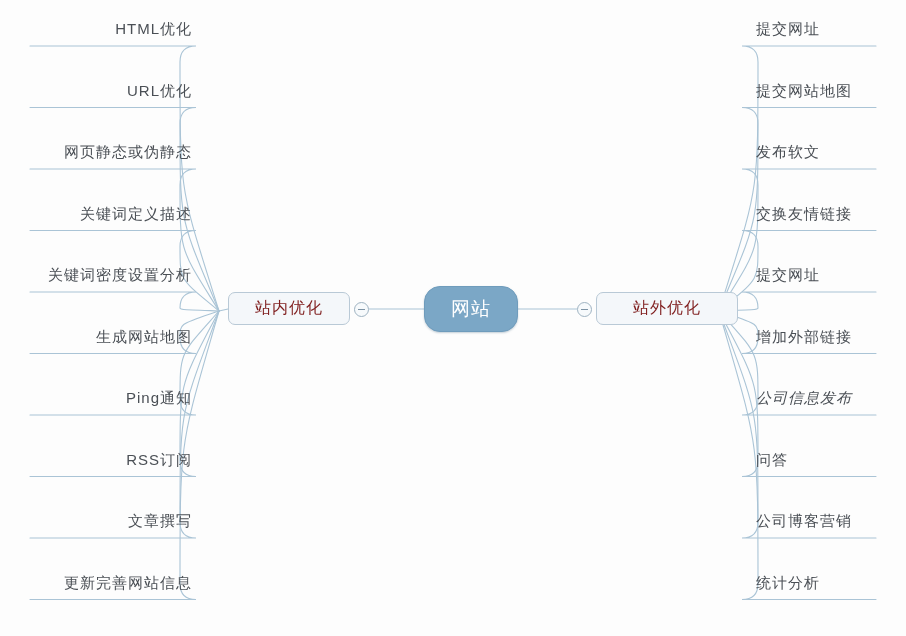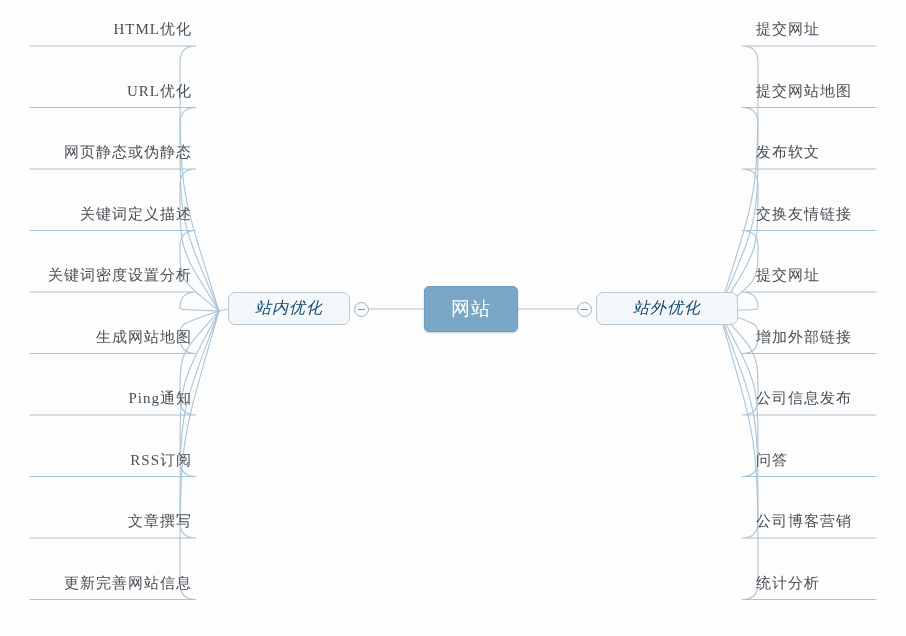--- a/index.html
+++ b/index.html
@@ -24,43 +24,42 @@
     pointer-events: none;
   }
 
   
   .root-node {
     position: absolute;
     box-sizing: border-box;
     display: flex;
     align-items: center;
     justify-content: center;
-    border-radius: 5px;
+    border-radius: 16px;
     background: #7ba7c6;
     border: 1px solid #6f9cbc;
     color: #ffffff;
     font-size: 19px;
     letter-spacing: 1px;
     box-shadow: 0 1px 2px rgba(90,120,145,0.35);
   }
 
   
   .branch-node {
     position: absolute;
     box-sizing: border-box;
     display: flex;
     align-items: center;
     justify-content: center;
     border-radius: 7px;
     background: #f4f7fa;
     border: 1px solid #b9c9d6;
-    color: #0c4a6e;
+    color: #7f1d1d;
     font-size: 16px;
     letter-spacing: 1px;
-    font-style: italic;
   }
 
   
   .toggle {
     position: absolute;
     width: 15px;
     height: 15px;
     border-radius: 50%;
     box-sizing: border-box;
     border: 1px solid #9fb3c2;
@@ -77,21 +76,21 @@
   }
 
   
   .leaf {
     position: absolute;
     color: #4a4f55;
     font-size: 15px;
     letter-spacing: 1px;
     white-space: nowrap;
   }
-  .leaf.left  { text-align: right; font-family: Liberation Serif, serif; }
+  .leaf.left  { text-align: right; }
   .leaf.right { text-align: center; }
 </style>
 </head>
 <body>
 
 <div id="stage">
 
   <svg id="wires" viewBox="0 0 906 636" xmlns="http://www.w3.org/2000/svg">
       <path d="M 30 46 L 196 46 Q 180 46 180 62 C 180 198.95000000000002 180 186.5 219 311" fill="none" stroke="#aac4d6" stroke-width="1.1" stroke-linecap="round"></path>
       <path d="M 30 107.5 L 196 107.5 Q 180 107.5 180 123.5 C 180 226.625 180 217.25 219 311" fill="none" stroke="#aac4d6" stroke-width="1.1" stroke-linecap="round"></path>
@@ -137,18 +136,18 @@
       <div class="leaf left" style="top: 389px; right: 714px;">Ping通知</div>
       <div class="leaf left" style="top: 450.5px; right: 714px; margin-left: 40px;">RSS订阅</div>
       <div class="leaf left" style="top: 512px; right: 714px;">文章撰写</div>
       <div class="leaf left" style="top: 573.5px; right: 714px;">更新完善网站信息</div>
       <div class="leaf right" style="top: 20px; left: 756px;">提交网址</div>
       <div class="leaf right" style="top: 81.5px; left: 756px;">提交网站地图</div>
       <div class="leaf right" style="top: 143px; left: 756px;">发布软文</div>
       <div class="leaf right" style="top: 204.5px; left: 756px;">交换友情链接</div>
       <div class="leaf right" style="top: 266px; left: 756px;">提交网址</div>
       <div class="leaf right" style="top: 327.5px; left: 756px;">增加外部链接</div>
-      <div class="leaf right" style="top: 389px; left: 756px;">公司信息发布</div>
+      <div class="leaf right" style="top: 389px; left: 756px; font-style: italic;">公司信息发布</div>
       <div class="leaf right" style="top: 450.5px; left: 756px;">问答</div>
       <div class="leaf right" style="top: 512px; left: 756px;">公司博客营销</div>
       <div class="leaf right" style="top: 573.5px; left: 756px;">统计分析</div>
     </div>
 </div>
 
 </body></html>

